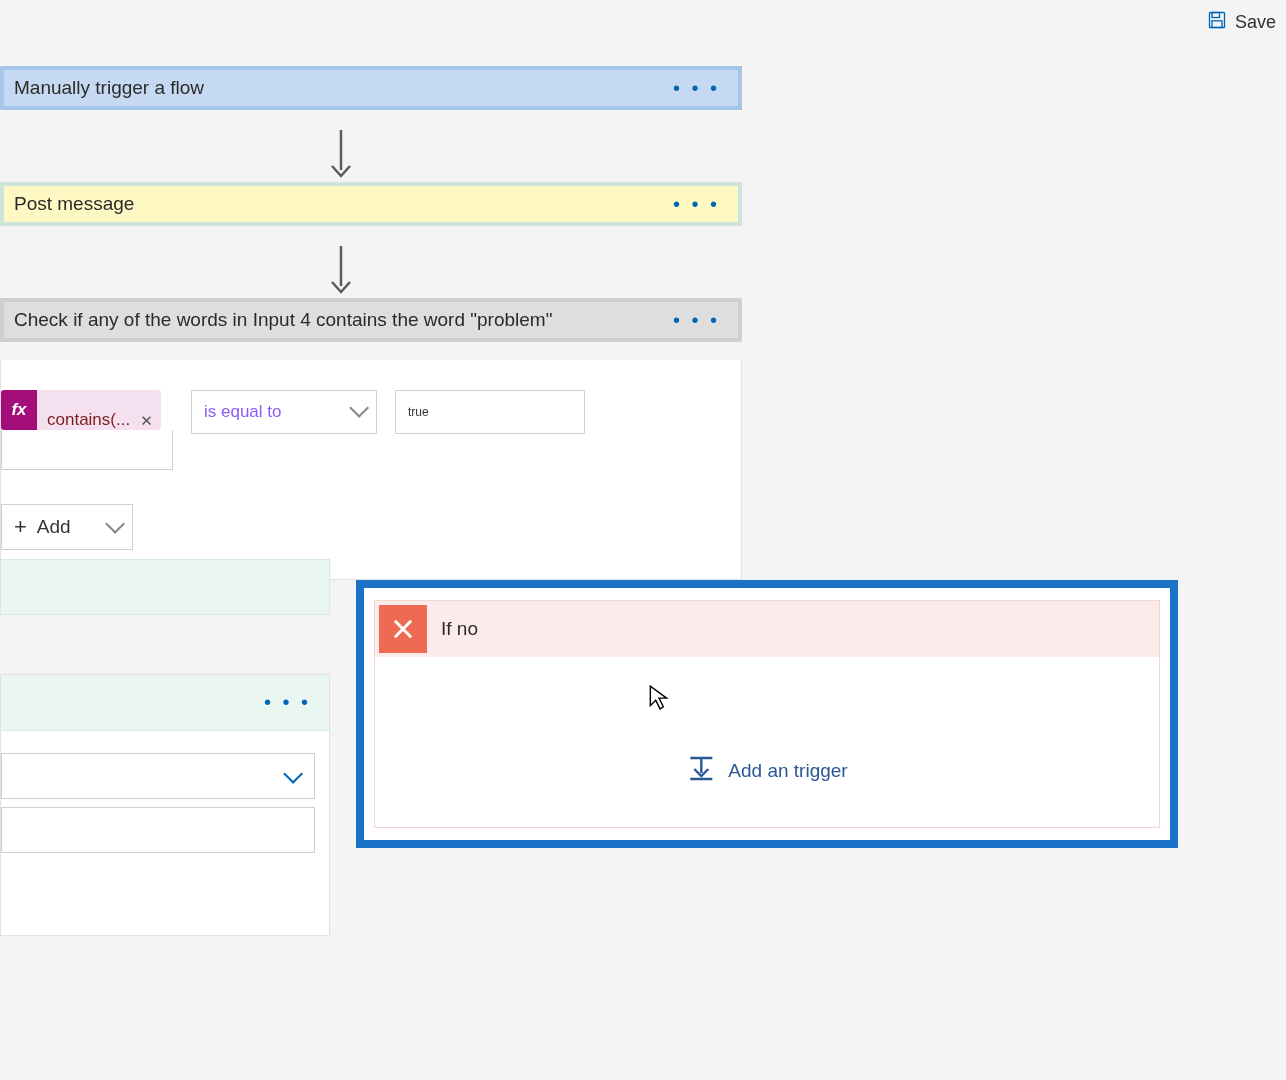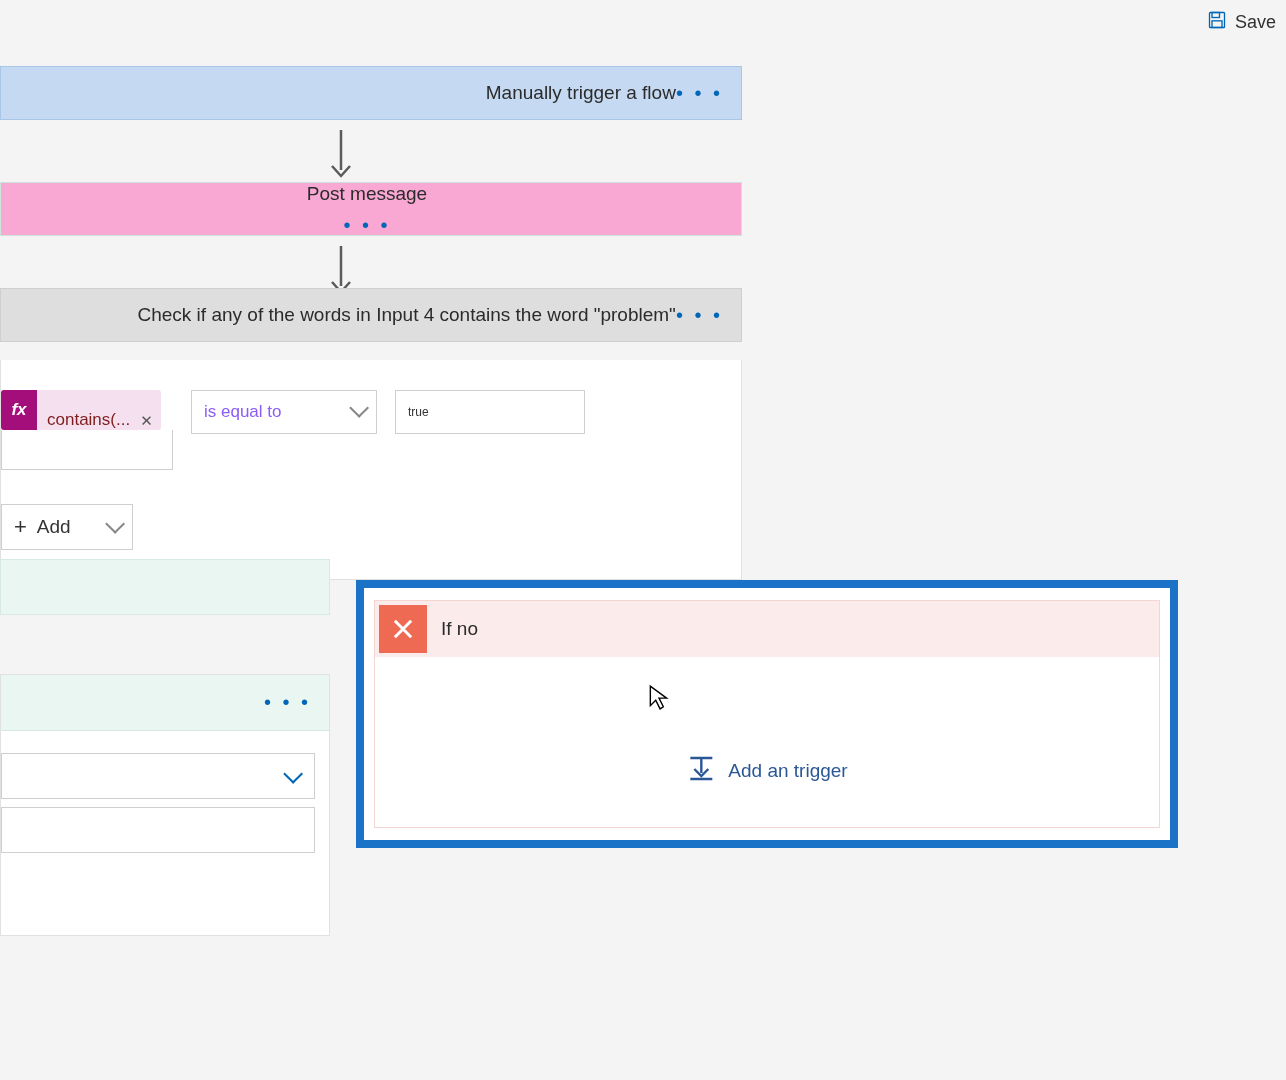--- a/index.html
+++ b/index.html
@@ -7,27 +7,27 @@
   body { position: relative; }
 
   
   .toolbar { position: absolute; top: 0; left: 0; right: 0; height: 44px; background: #f4f4f4; display: flex; justify-content: flex-end; align-items: center; padding-right: 10px; gap: 8px; margin-left: 7px; }
   .toolbar-btn { display: flex; align-items: center; gap: 8px; color: #323130; font-size: 18px; cursor: pointer; }
   .toolbar-btn svg { width: 20px; height: 20px; }
 
   .canvas { position: absolute; top: 44px; left: 0; right: 0; bottom: 0; }
 
   
-  .step { position: absolute; left: 0; width: 742px; height: 54px; border: 1px solid #a21caf; display: flex; align-items: center; padding: 0 18px 0 10px; font-size: 19px; color: #2b2b2b; text-align: right; }
+  .step { position: absolute; left: 0; width: 742px; height: 44px; border: 4px solid #a21caf; display: flex; align-items: center; padding: 0 18px 0 10px; font-size: 19px; color: #2b2b2b; }
   .step .label { flex: 1; }
   .step .dots { color: #0067b8; letter-spacing: 3px; font-size: 20px; cursor: pointer; line-height: 1; }
 
   .step-trigger { top: 22px; background: #c5daf2; border-color: #a8c6e8; }
-  .step-post    { top: 138px; background: #f9a8d4; border-color: #cde4dc; flex-direction: column; }
-  .step-cond-hdr{ top: 244px; background: #dedede; border-color: #cfcfcf; }
+  .step-post    { top: 138px; background: #fef9c3; border-color: #cde4dc; }
+  .step-cond-hdr{ top: 254px; background: #dedede; border-color: #cfcfcf; }
 
   
   .arrow { position: absolute; width: 30px; color: #5b5b5b; }
   .arrow-1 { top: 86px; left: 326px; height: 50px; }
   .arrow-2 { top: 202px; left: 326px; height: 50px; }
 
   
   .cond-body { position: absolute; left: 0; top: 316px; width: 742px; height: 220px; background: #fff; border: 1px solid #e1e1e1; border-top: none; padding-top: 30px; }
 
   .cond-row { display: flex; align-items: flex-start; gap: 18px; padding-left: 0; }

